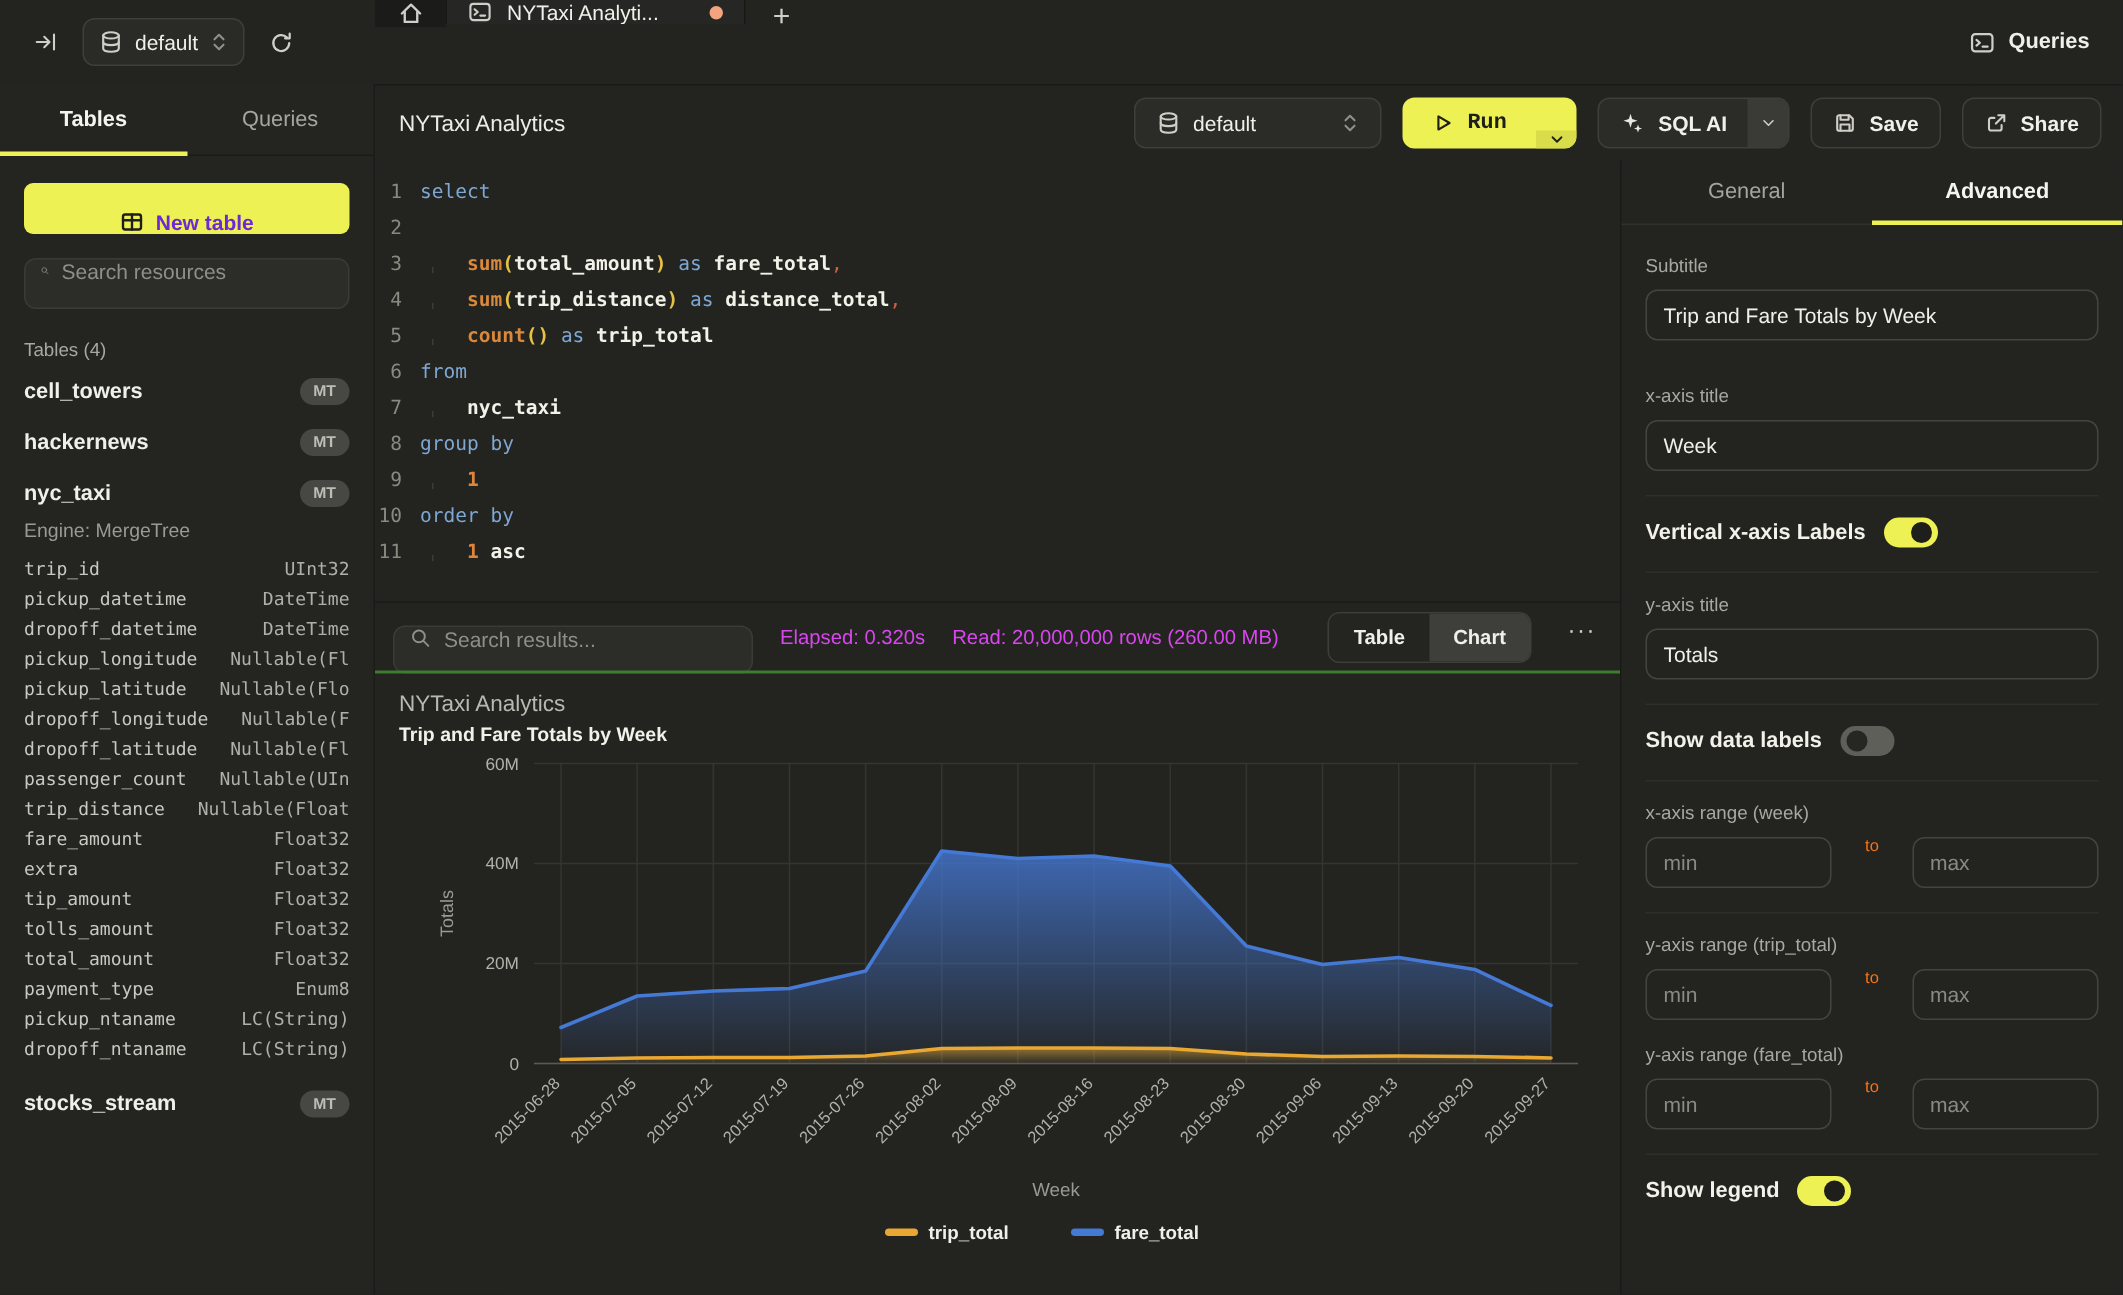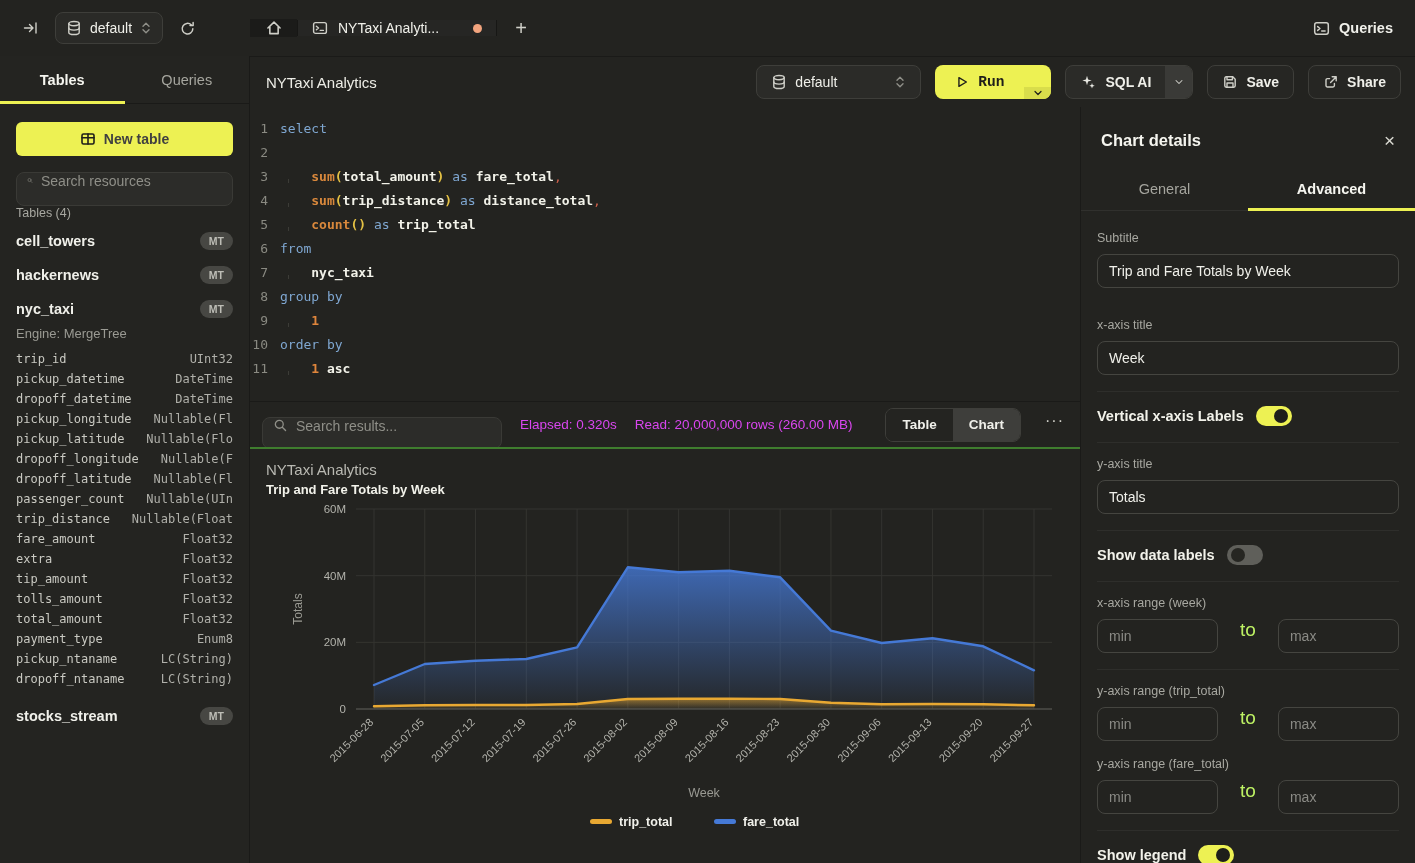--- a/index.html
+++ b/index.html
@@ -15,21 +15,21 @@
   .ic.dark { stroke:#1e1e1a; stroke-width:1.6; }
 
   
   .app { display:flex; flex-direction:column; width:1415px; height:863px; }
   .topbar { height:56px; display:flex; flex:none; background:#232320; }
   .topbar-left { width:250px; flex:none; display:flex; align-items:center; gap:12px; padding:0 14px 0 18px; }
   .db-select { display:flex; align-items:center; gap:8px; height:32px; padding:0 10px;
     background:#2a2a27; border:1px solid #3e3e3a; border-radius:8px; cursor:pointer; }
   .db-select .lbl { font-size:14px; color:#f0f0ea; }
   .iconbtn { background:none; border:none; cursor:pointer; display:flex; align-items:center; justify-content:center; padding:4px; }
-  .tabstrip { flex:1; display:flex; align-items:center; background:#232320; }
+  .tabstrip { flex:1; display:flex; align-items:flex-start; background:#232320; }
   .home-btn { width:47px; background:#1b1b19; display:flex; align-items:center; justify-content:center; border:none; cursor:pointer; }
   .edit-tab { width:200px; background:#262624; display:flex; align-items:center; gap:10px; padding:0 14px;
     border-left:1px solid #171715; border-right:1px solid #171715; cursor:pointer; }
   .edit-tab .t-lbl { flex:1; font-size:14px; color:#f0f0ea; white-space:nowrap; overflow:hidden; }
   .dirty-dot { width:9px; height:9px; border-radius:50%; flex:none; }
   .newtab-btn { width:48px; background:none; border:none; color:#d0d0c9; font-size:20px; cursor:pointer; }
   .topbar-right { display:flex; align-items:center; padding-right:22px; }
   .queries-btn { display:flex; align-items:center; gap:9px; background:none; border:none; color:#f0f0ea;
     font-size:14.5px; font-weight:600; cursor:pointer; }
 
@@ -37,26 +37,26 @@
   .bodyrow { flex:1; display:flex; min-height:0; }
 
   
   .sidebar { width:250px; flex:none; display:flex; flex-direction:column; background:#242421; border-right:1px solid #1a1a18; }
   .sb-tabs { height:48px; flex:none; display:flex; border-bottom:1px solid #1a1a18; }
   .sb-tab { flex:1; background:none; border:none; color:#a5a59e; font-size:14.5px; cursor:pointer; position:relative; }
   .sb-tab.active { color:#f5f5ef; font-weight:600; }
   .sb-tab.active::after { content:''; position:absolute; left:0; right:0; bottom:-1px; height:3px; background:var(--accent); }
   .sb-body { flex:1; overflow:hidden; padding:18px 16px 0; }
   .newtable-btn { width:100%; height:34px; border:none; border-radius:6px; background:var(--accent);
-    color:#404040; font-size:14px; font-weight:600; display:flex; align-items:center; justify-content:center; gap:8px; cursor:pointer; }
+    color:#6d28d9; font-size:14px; font-weight:600; display:flex; align-items:flex-end; justify-content:center; gap:8px; cursor:pointer; }
   .search-box { margin-top:16px; height:34px; display:flex; align-items:flex-start; gap:8px; padding:0 10px;
     background:#2c2c29; border:1px solid #3a3a36; border-radius:8px; }
   .search-box input { flex:1; background:none; border:none; outline:none; color:#e8e8e2; font-size:14px; font-family:inherit; }
   .search-box input::placeholder { color:#8f8f88; }
-  .sb-section { font-size:12.5px; color:#a8a8a1; }
+  .sb-section { margin-top:20px; font-size:12.5px; color:#a8a8a1; }
   .tables-list { margin-top:4px; }
   .table-item { display:flex; align-items:center; justify-content:space-between; padding:8px 0; cursor:pointer; }
   .table-item .tname { font-size:14.5px; font-weight:600; color:#f0f0ea; }
   .mt-badge { background:#474743; color:#bdbdb6; font-size:10.5px; font-weight:700; border-radius:10px; padding:3px 9px; }
   .engine-line { font-size:13px; color:#9a9a93; padding:0 0 8px; }
   .col-row { display:flex; justify-content:space-between; font-family:"DejaVu Sans Mono", monospace;
     font-size:12px; line-height:20px; }
   .col-row .cn { color:#c9c9c2; }
   .col-row .ct { color:#b0b0aa; }
   .cols-block { padding-bottom:10px; }
@@ -129,21 +129,21 @@
     padding:0 11px; color:#f0f0ea; font-size:14px; font-family:inherit; outline:none; }
   .finput::placeholder { color:#8a8a85; }
   .toggle-row { display:flex; align-items:center; gap:12px; }
   .toggle-row .tlabel { font-size:14.5px; font-weight:600; color:#f2f2ea; }
   .toggle { width:36px; height:20px; border-radius:10px; background:#5f5f5a; border:none; position:relative; cursor:pointer; flex:none; }
   .toggle::after { content:''; position:absolute; top:3px; left:4px; width:14px; height:14px; border-radius:50%; background:#26262２; background:#262622; transition:left .1s; }
   .toggle.on { background:var(--accent); }
   .toggle.on::after { left:18px; background:#1e1e1a; }
   .range-row { display:flex; gap:22px; }
   .range-row .finput { flex:1; min-width:0; }
-  .to-lbl { font-size:19px; color:#bef264; flex:none; }
+  .to-lbl { font-size:11px; color:#f97316; flex:none; }
   .tight { margin-bottom:8px; padding-bottom:8px; }
 </style>
 </head>
 <body>
 
 <div class="app">
 
   <div class="topbar">
     <div class="topbar-left">
       <button class="iconbtn" title="">
@@ -529,24 +529,20 @@
                   <g>
                     <rect x="448" y="322" width="22" height="5" rx="2.5" fill="#4579d6"></rect>
                     <text x="477" y="329" font-size="12.5" font-weight="600" fill="#f0f0ea">fare_total</text>
                   </g>
                 </svg>
             </div>
           </div>
         </div>
 
         <div class="details">
-          <div class="dp-header">
-            <span class="h">Chart details</span>
-            <button class="close-btn">×</button>
-          </div>
           <div class="dp-tabs">
             <button class="dp-tab">General</button>
             <button class="dp-tab active">Advanced</button>
           </div>
           <div class="dp-body">
 
             <div class="fgroup">
               <div class="flabel">Subtitle</div>
               <input class="finput" type="text" value="Trip and Fare Totals by Week" style="">
             </div>

